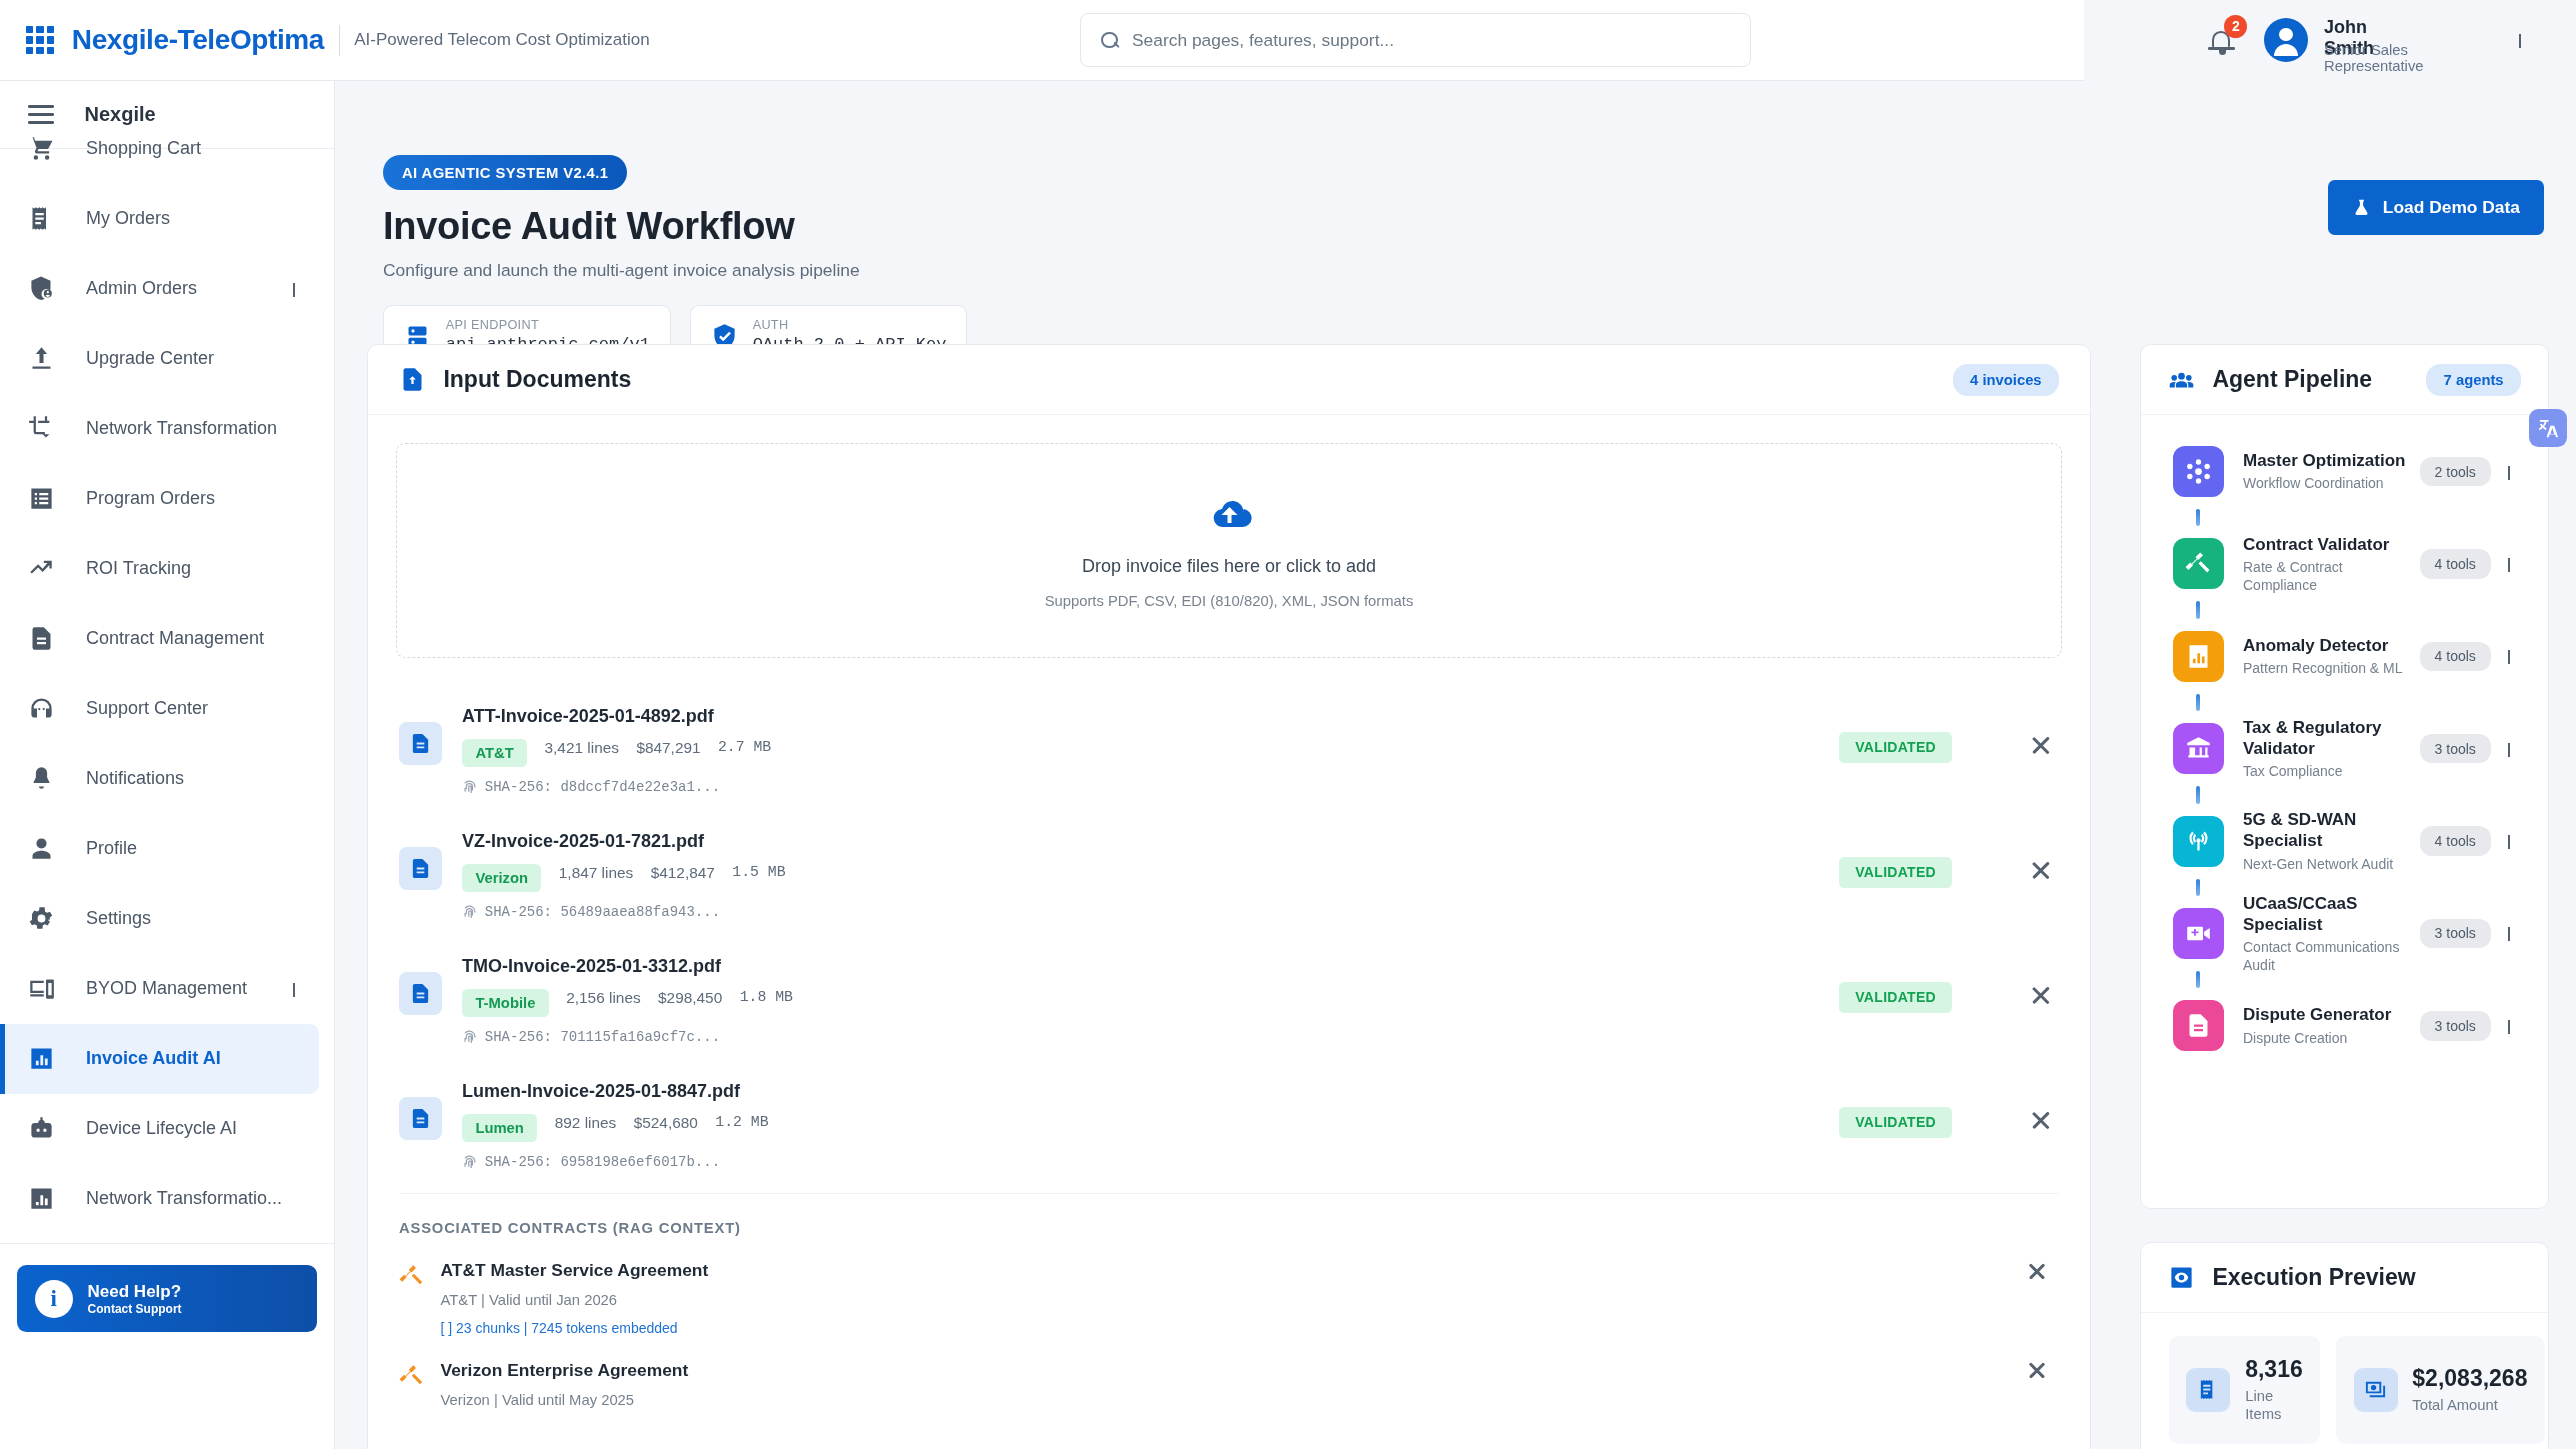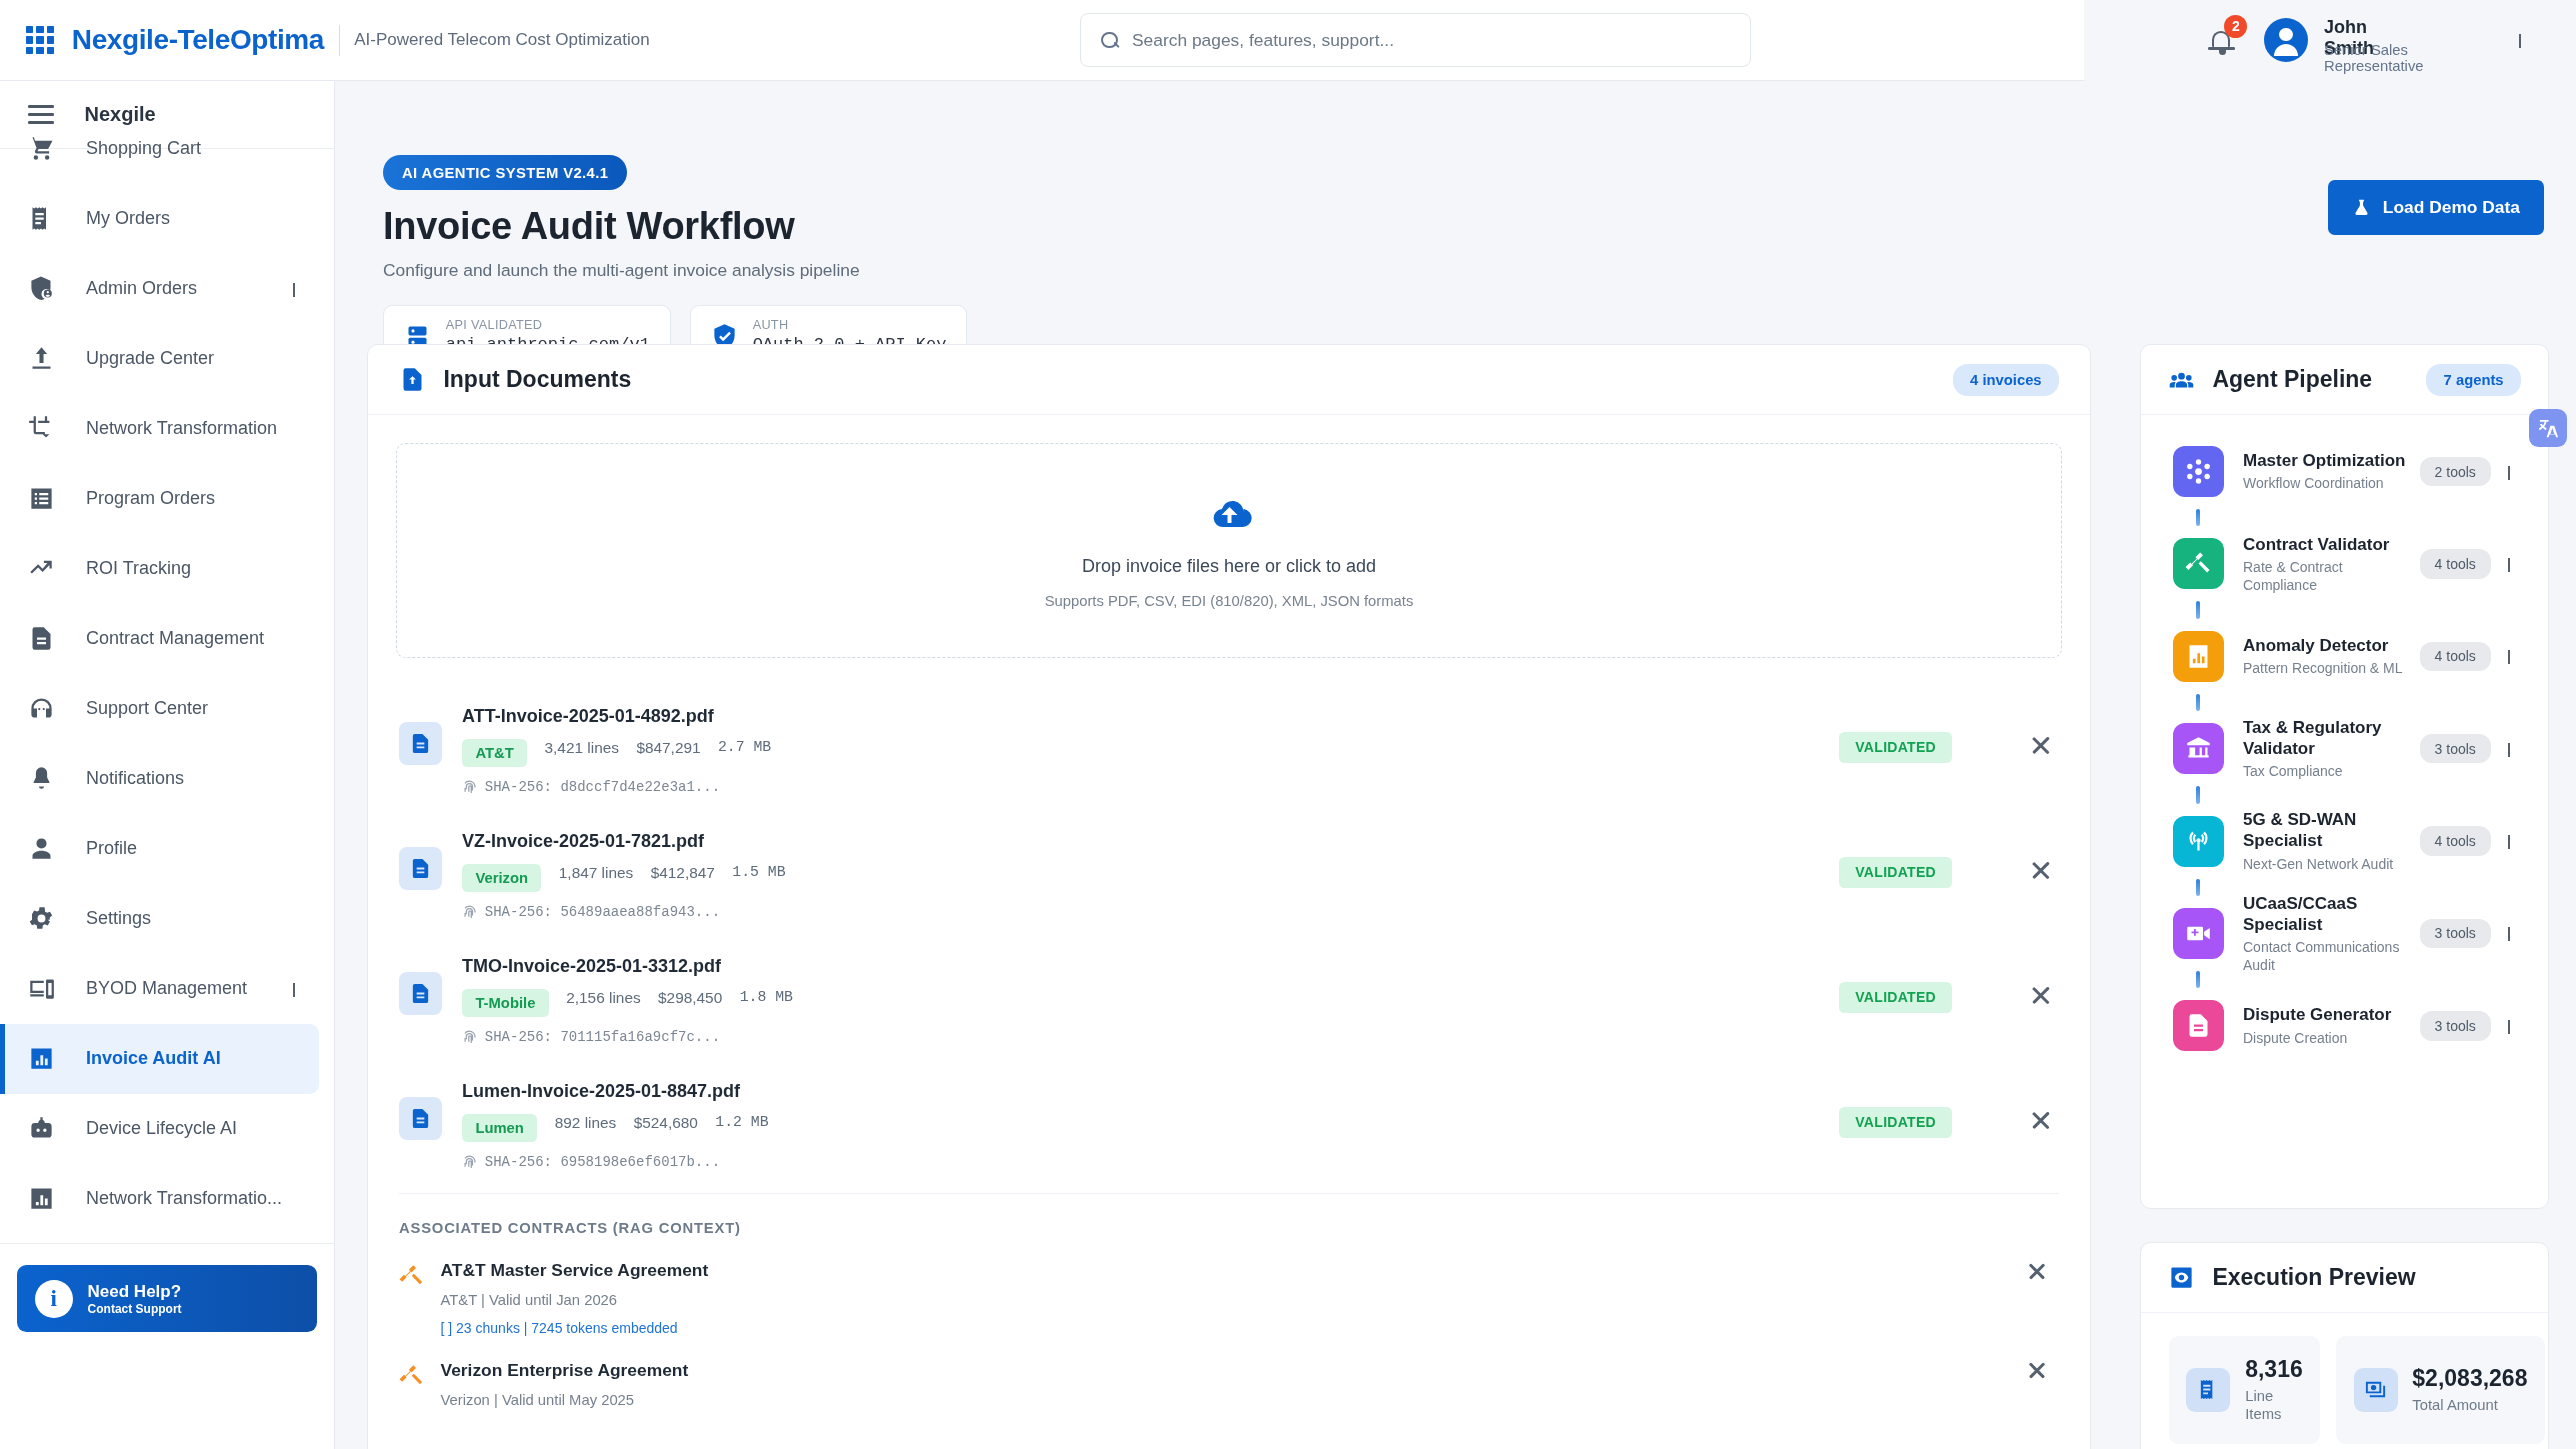--- a/index.html
+++ b/index.html
@@ -462,21 +462,21 @@
   <div class="chip">
     <span class="ico">
             <svg viewBox="0 0 24 24">
               <rect x="4" y="3" width="16" height="8" rx="1.5"></rect>
               <rect x="4" y="13" width="16" height="8" rx="1.5"></rect>
               <circle cx="8" cy="7" r="1.4" fill="#fff"></circle>
               <circle cx="8" cy="17" r="1.4" fill="#fff"></circle>
             </svg>
           </span>
     <span>
-      <div class="k">API VALIDATED</div>
+      <div class="k">API ENDPOINT</div>
       <div class="v">api.anthropic.com/v1</div>
     </span>
   </div>
   <div class="chip">
     <span class="ico">
             <svg viewBox="0 0 24 24">
               <path d="M12 1 3 5v6c0 5.6 3.8 10.8 9 12 5.2-1.2 9-6.4 9-12V5l-9-4zm-1.2 15.2-3.6-3.6 1.5-1.5 2.1 2.1 5.4-5.4 1.5 1.5-6.9 6.9z"></path>
             </svg>
           </span>
     <span>

